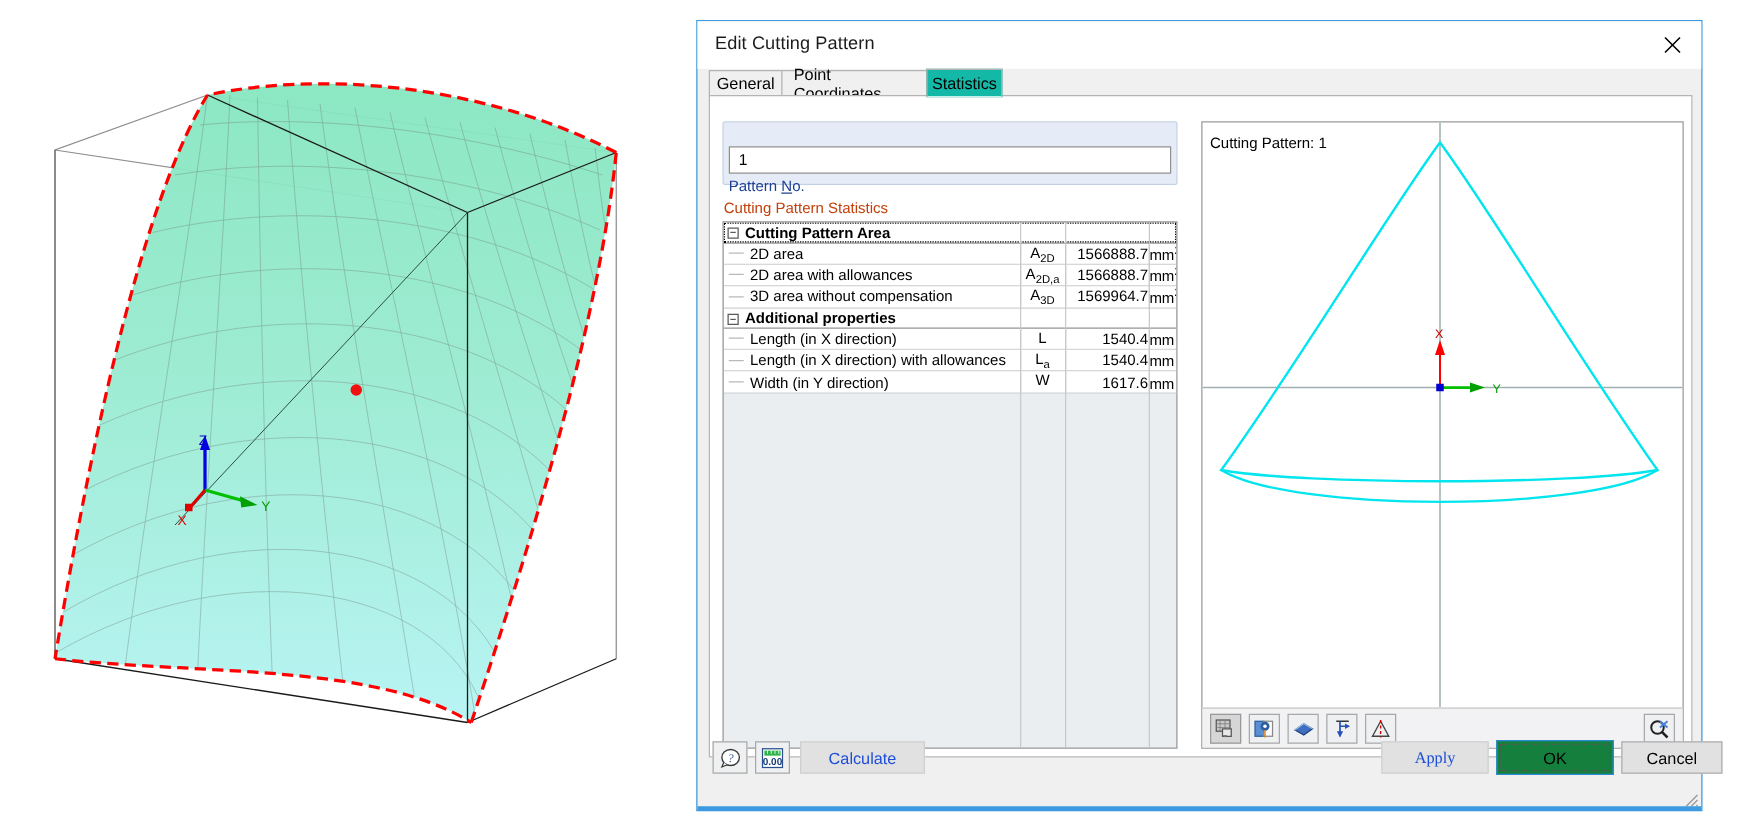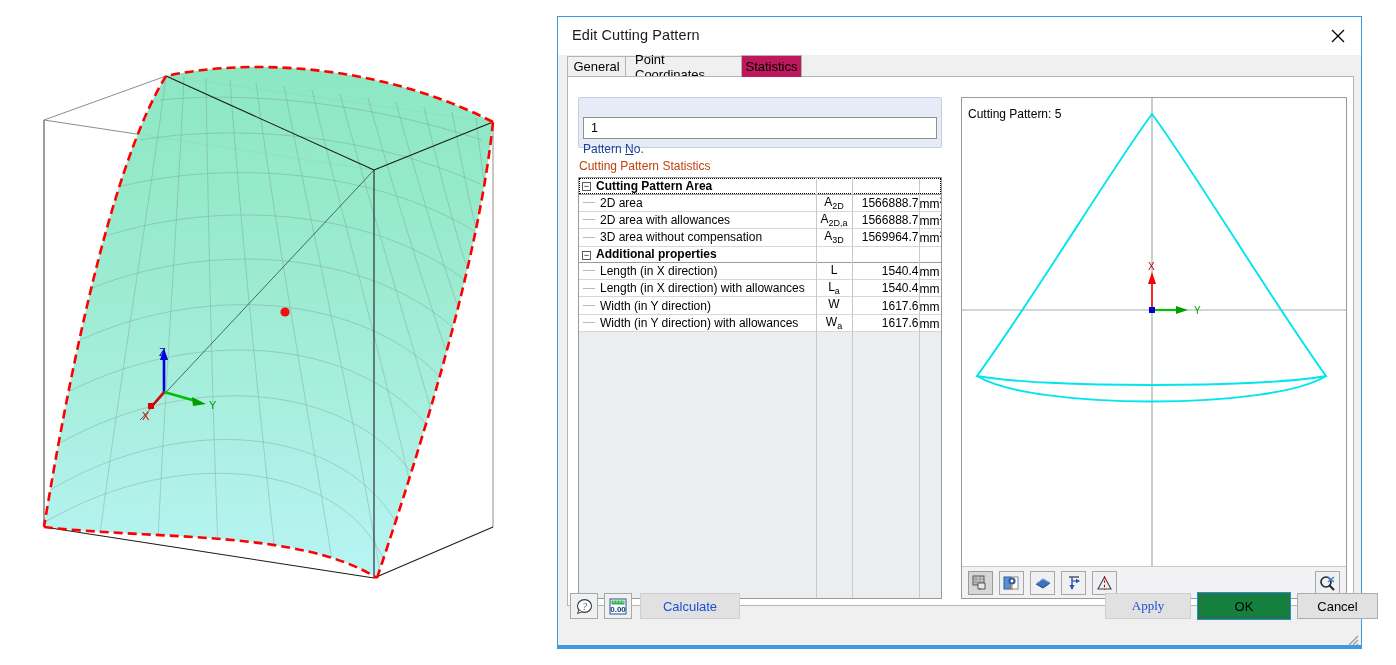--- a/index.html
+++ b/index.html
@@ -44,21 +44,21 @@
   }
   .tab {
     position: absolute; top: 1px; height: 21px;
     background: #f0f0f0;
     border: 1px solid #b4b4b4;
     font-size: 13px; color: #000;
     display: flex; align-items: center; justify-content: center;
     padding: 0 9px;
   }
   .tab.active {
-    background: #be185d; top: 0px; height: 23px; border-bottom: 1px solid #ffffff;
+    background: #14b8a6; top: 0px; height: 23px; border-bottom: 1px solid #ffffff;
     z-index: 3;
   }
   #tabbody {
     position: absolute; left: 9px; top: 59px; width: 787px; height: 530px;
     background: #ffffff; border: 1px solid #b4b4b4;
   }
   .underlined { text-decoration: underline; }
 
   
   #patternno-box {
@@ -371,32 +371,26 @@
               <td class="c-sym"><span>L</span><sub class="sm">a</sub></td>
               <td class="c-val">1540.4</td>
               <td class="c-unit"><span>mm</span><sup class="sm"></sup></td>
             </tr>
             <tr>
               <td class="c-label"><span class="dashlead"></span><span>Width (in Y direction)</span></td>
               <td class="c-sym"><span>W</span><sub class="sm"></sub></td>
               <td class="c-val">1617.6</td>
               <td class="c-unit"><span>mm</span><sup class="sm"></sup></td>
             </tr>
-            <tr>
-              <td class="c-label"><span class="dashlead"></span><span>Width (in Y direction) with allowances</span></td>
-              <td class="c-sym"><span>W</span><sub class="sm">a</sub></td>
-              <td class="c-val">1617.6</td>
-              <td class="c-unit"><span>mm</span><sup class="sm"></sup></td>
-            </tr>
           </tbody>
         </table>
       </div>
 
       <div id="preview">
-        <div id="preview-label">Cutting Pattern: 5</div>
+        <div id="preview-label">Cutting Pattern: 1</div>
         <svg id="preview-canvas" viewBox="0 0 384 468">
 
           <line x1="190" y1="0" x2="190" y2="468" stroke="#9fb0b0" stroke-width="1.2"></line>
           <line x1="0" y1="212" x2="384" y2="212" stroke="#9fb0b0" stroke-width="1.2"></line>
 
           <path d="M 190 16
                    C 150 70, 75 195, 15 278
                    C 80 290, 300 290, 364 278
                    C 305 195, 230 70, 190 16 Z" fill="none" stroke="#00e5ee" stroke-width="1.9"></path>
 

